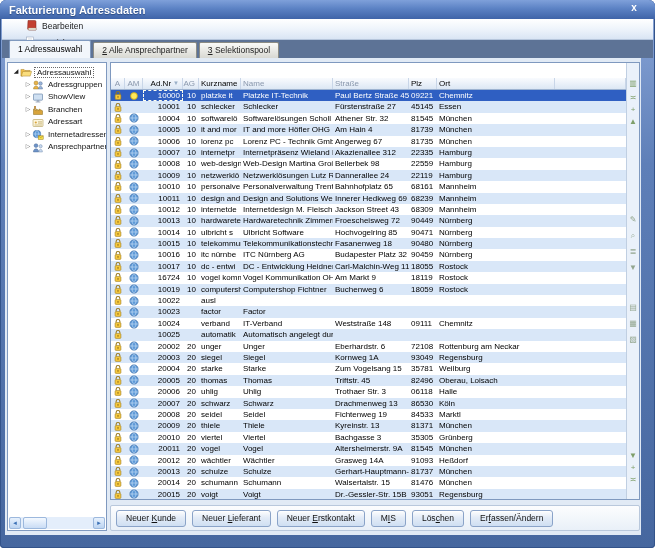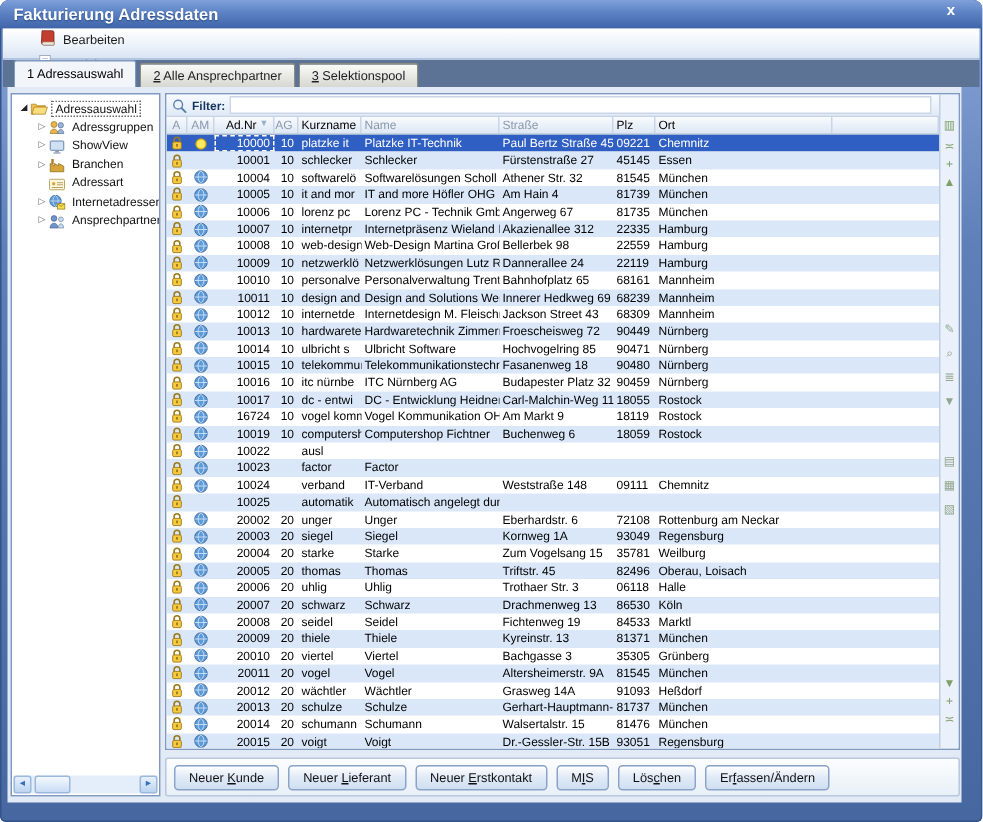--- a/index.html
+++ b/index.html
@@ -285,30 +285,20 @@
         </div>
       <div class="tree-hscroll">
         <span class="sb-btn">◂</span>
         <span class="sb-thumb"></span>
         <span class="sb-track"></span>
         <span class="sb-btn">▸</span>
       </div>
     </div>
     <div class="grid-panel">
       <div class="listbox">
-        <div class="filter-row">
-          <span class="icon" id="filter-ic">
-              <svg width="11" height="11" viewBox="0 0 12 12">
-                <circle cx="5.2" cy="5.2" r="3.2" fill="#eaf2fc" stroke="#5b7fb0" stroke-width="1"></circle>
-                <line x1="7.6" y1="7.6" x2="10.6" y2="10.6" stroke="#5b7fb0" stroke-width="1.4" stroke-linecap="round"></line>
-              </svg>
-            </span>
-          <span class="filter-label">Filter:</span>
-          <input class="filter-input" value="" style="">
-        </div>
         <div class="ghead">
             <div class="hcell col-lock muted">
               <span>A</span>
             </div>
             <div class="hcell col-am muted">
               <span>AM</span>
             </div>
             <div class="hcell col-adnr">
               <span>Ad.Nr</span>
               <span class="sort">▼</span>

